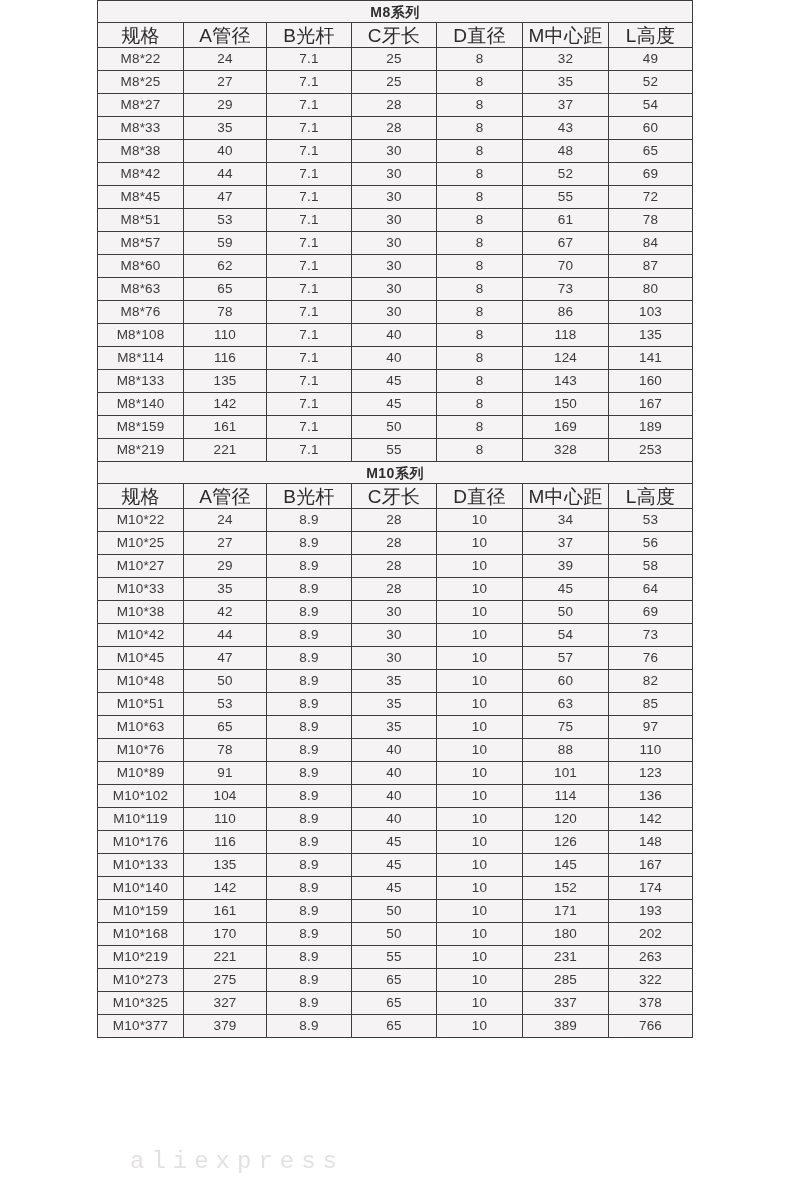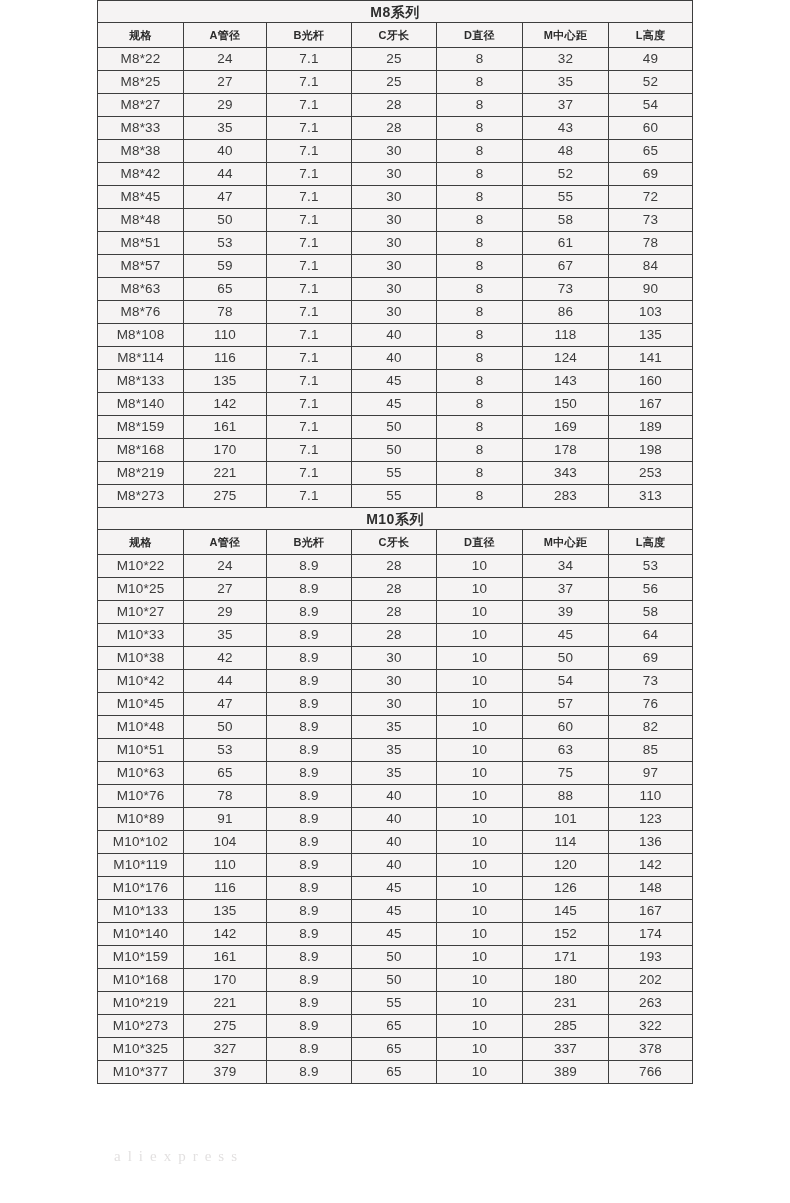--- a/index.html
+++ b/index.html
@@ -47,48 +47,48 @@
   table.spec-table td.section-title {
     font-weight: bold;
     font-size: 14px;
     height: 21px;
     color: #2e2e2e;
     letter-spacing: 0.5px;
   }
 
   
   table.spec-table td.col-header {
-    font-weight: bold;
-    font-size: 11px;
+    font-weight: normal;
+    font-size: 19px;
     height: 24px;
     color: #2b2b2b;
     letter-spacing: 0.3px;
   }
 
   
   col.c-spec  { width: 86px; }
   col.c-a     { width: 83px; }
   col.c-b     { width: 85px; }
   col.c-c     { width: 85px; }
   col.c-d     { width: 86px; }
   col.c-m     { width: 86px; }
   col.c-l     { width: 84px; }
 
   
   #watermark {
     position: absolute;
-    left: 114px;
+    left: 130px;
     top: 1148px;
     width: 540px;
     height: 34px;
     pointer-events: none;
     color: #d9d6d6;
-    font-size: 15px;
+    font-size: 24px;
     letter-spacing: 7px;
-    font-family: Liberation Serif, serif;
+    font-family: Liberation Mono, monospace;
     white-space: nowrap;
     overflow: hidden;
     opacity: 0.75;
   }
 </style>
 </head>
 <body>
 
 <div id="table-wrap">
   <table class="spec-table" id="spec-table">
@@ -171,54 +171,54 @@
         <tr>
           <td>M8*45</td>
           <td>47</td>
           <td>7.1</td>
           <td>30</td>
           <td>8</td>
           <td>55</td>
           <td>72</td>
         </tr>
         <tr>
-          <td>M8*48</td>
-          <td>50</td>
-          <td>7.1</td>
-          <td>30</td>
-          <td>8</td>
-          <td>58</td>
-          <td>73</td>
-        </tr>
-        <tr>
           <td>M8*51</td>
           <td>53</td>
           <td>7.1</td>
           <td>30</td>
           <td>8</td>
           <td>61</td>
           <td>78</td>
         </tr>
         <tr>
           <td>M8*57</td>
           <td>59</td>
           <td>7.1</td>
           <td>30</td>
           <td>8</td>
           <td>67</td>
           <td>84</td>
         </tr>
         <tr>
+          <td>M8*60</td>
+          <td>62</td>
+          <td>7.1</td>
+          <td>30</td>
+          <td>8</td>
+          <td>70</td>
+          <td>87</td>
+        </tr>
+        <tr>
           <td>M8*63</td>
           <td>65</td>
           <td>7.1</td>
           <td>30</td>
           <td>8</td>
           <td>73</td>
-          <td>90</td>
+          <td>80</td>
         </tr>
         <tr>
           <td>M8*76</td>
           <td>78</td>
           <td>7.1</td>
           <td>30</td>
           <td>8</td>
           <td>86</td>
           <td>103</td>
         </tr>
@@ -261,45 +261,27 @@
         <tr>
           <td>M8*159</td>
           <td>161</td>
           <td>7.1</td>
           <td>50</td>
           <td>8</td>
           <td>169</td>
           <td>189</td>
         </tr>
         <tr>
-          <td>M8*168</td>
-          <td>170</td>
-          <td>7.1</td>
-          <td>50</td>
-          <td>8</td>
-          <td>178</td>
-          <td>198</td>
-        </tr>
-        <tr>
           <td>M8*219</td>
           <td>221</td>
           <td>7.1</td>
           <td>55</td>
           <td>8</td>
-          <td>343</td>
+          <td>328</td>
           <td>253</td>
-        </tr>
-        <tr>
-          <td>M8*273</td>
-          <td>275</td>
-          <td>7.1</td>
-          <td>55</td>
-          <td>8</td>
-          <td>283</td>
-          <td>313</td>
         </tr>
         <tr>
           <td class="section-title" colspan="7">M10系列</td>
         </tr>
         <tr>
           <td class="col-header">规格</td>
           <td class="col-header">A管径</td>
           <td class="col-header">B光杆</td>
           <td class="col-header">C牙长</td>
           <td class="col-header">D直径</td>

